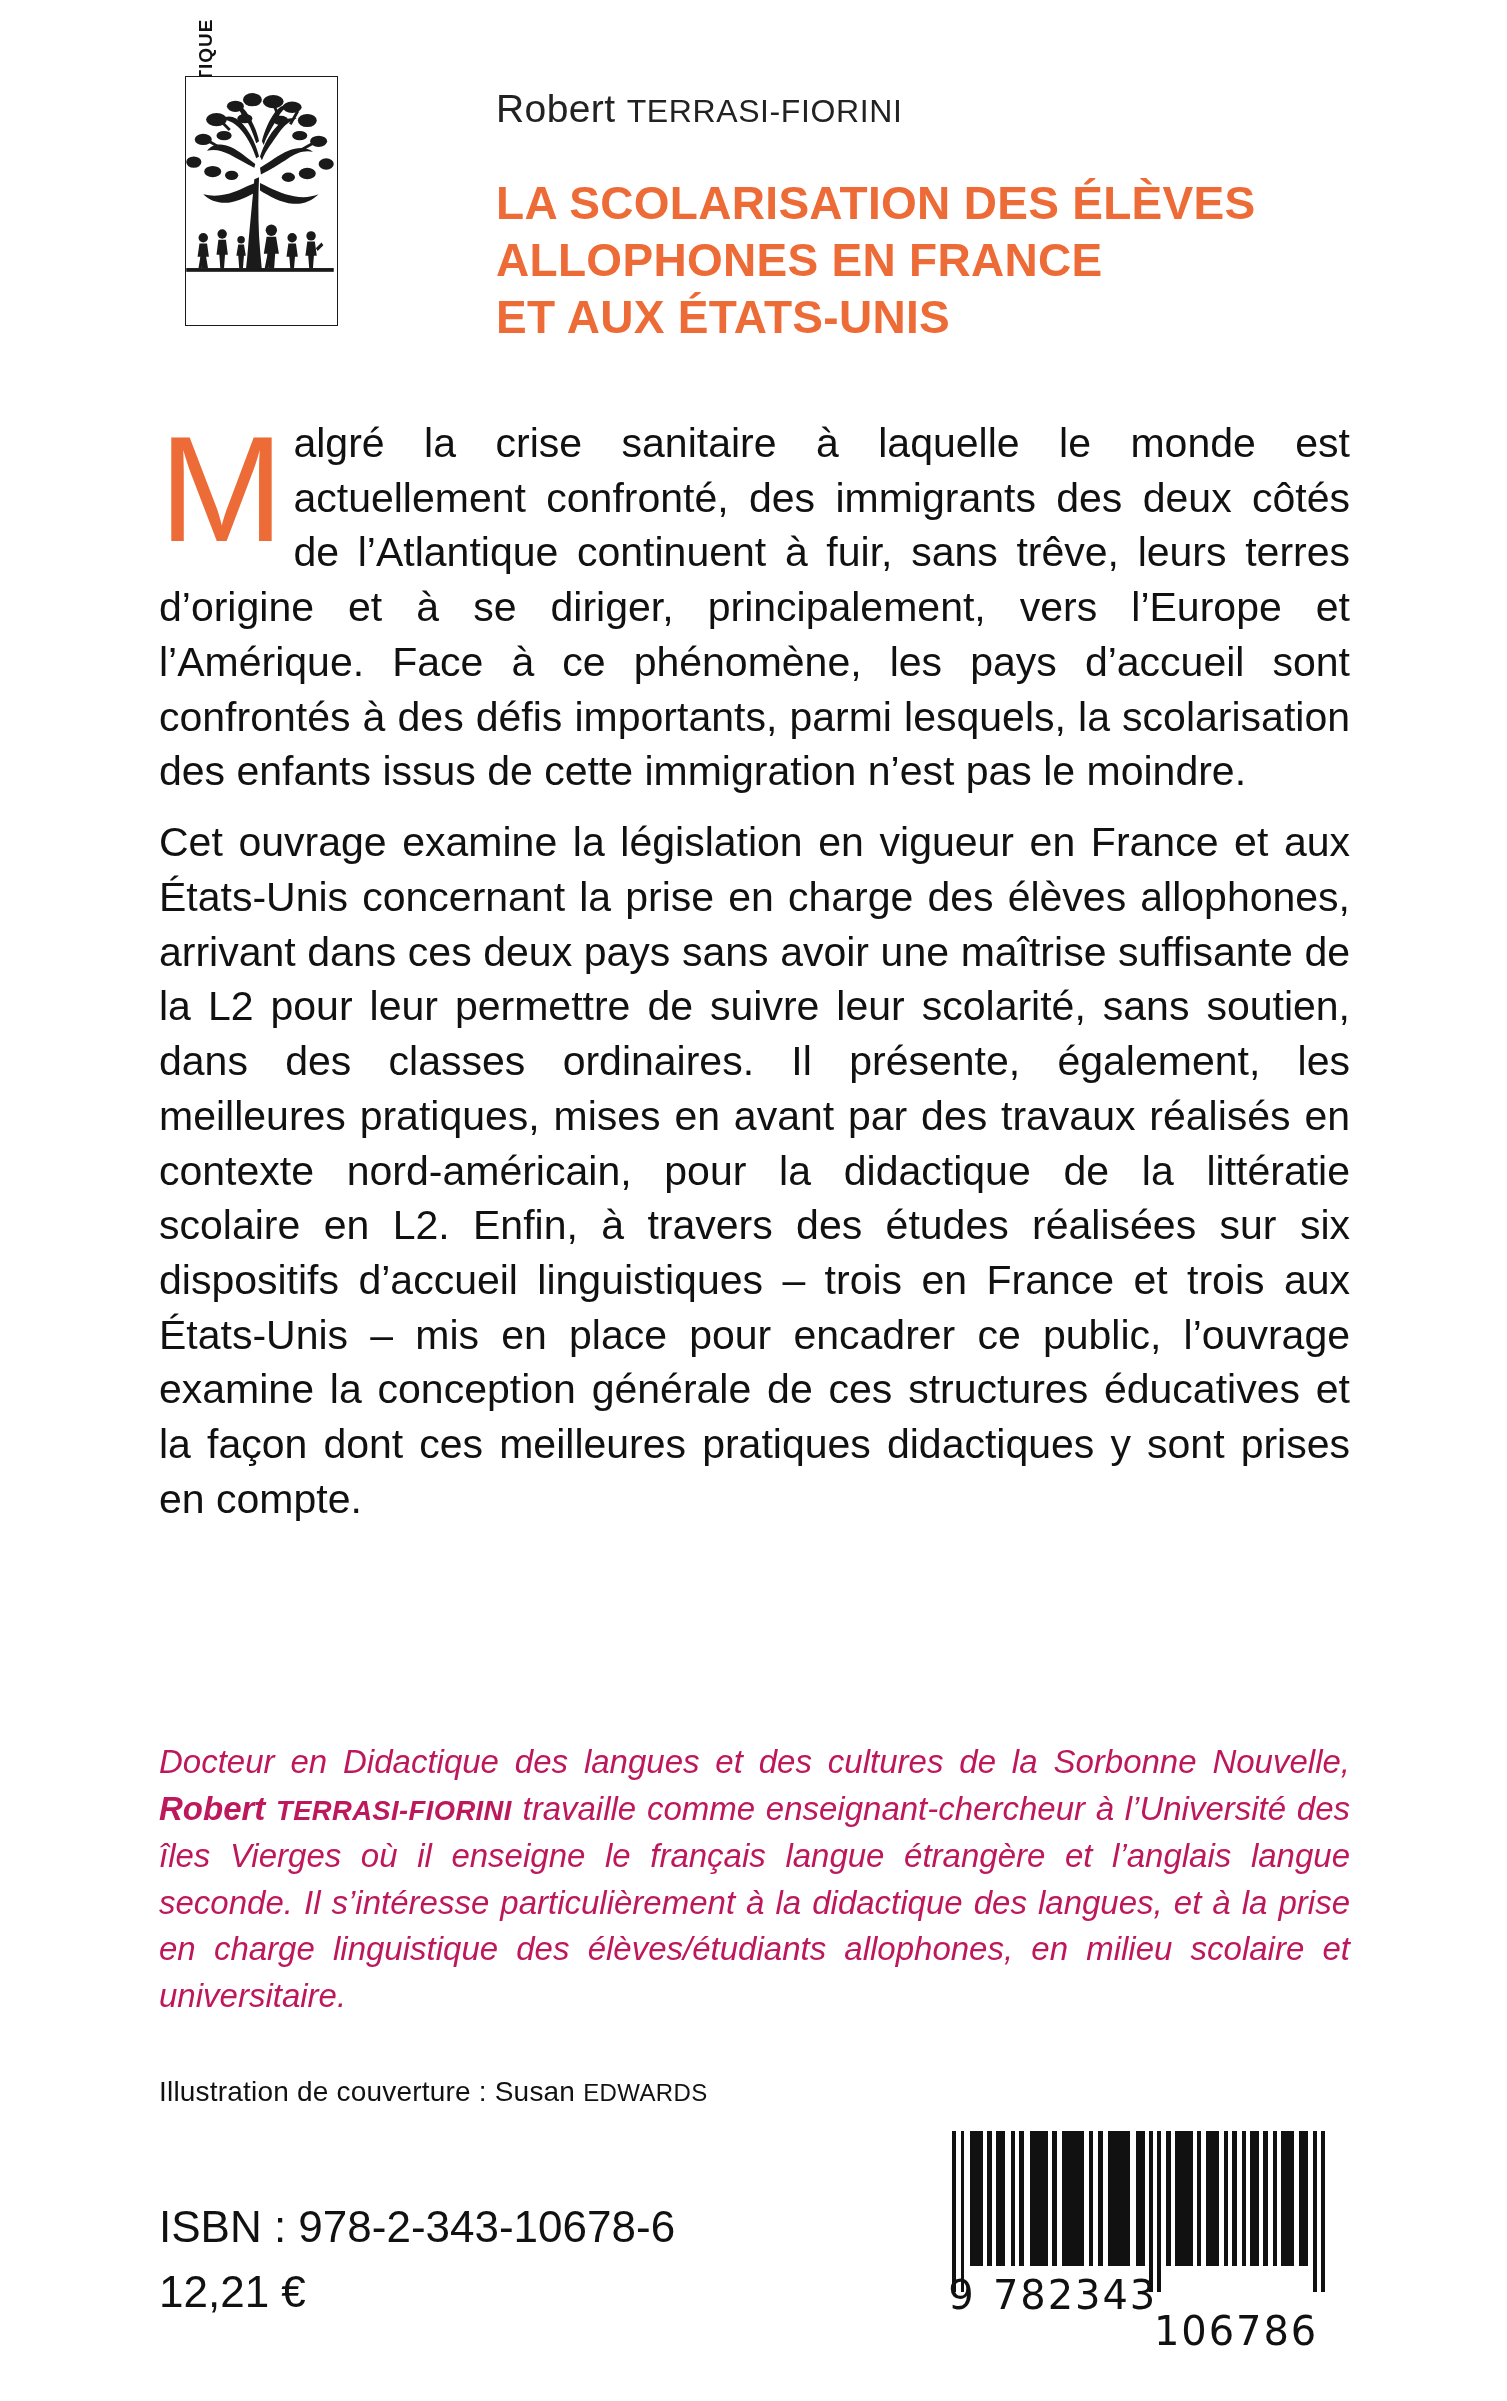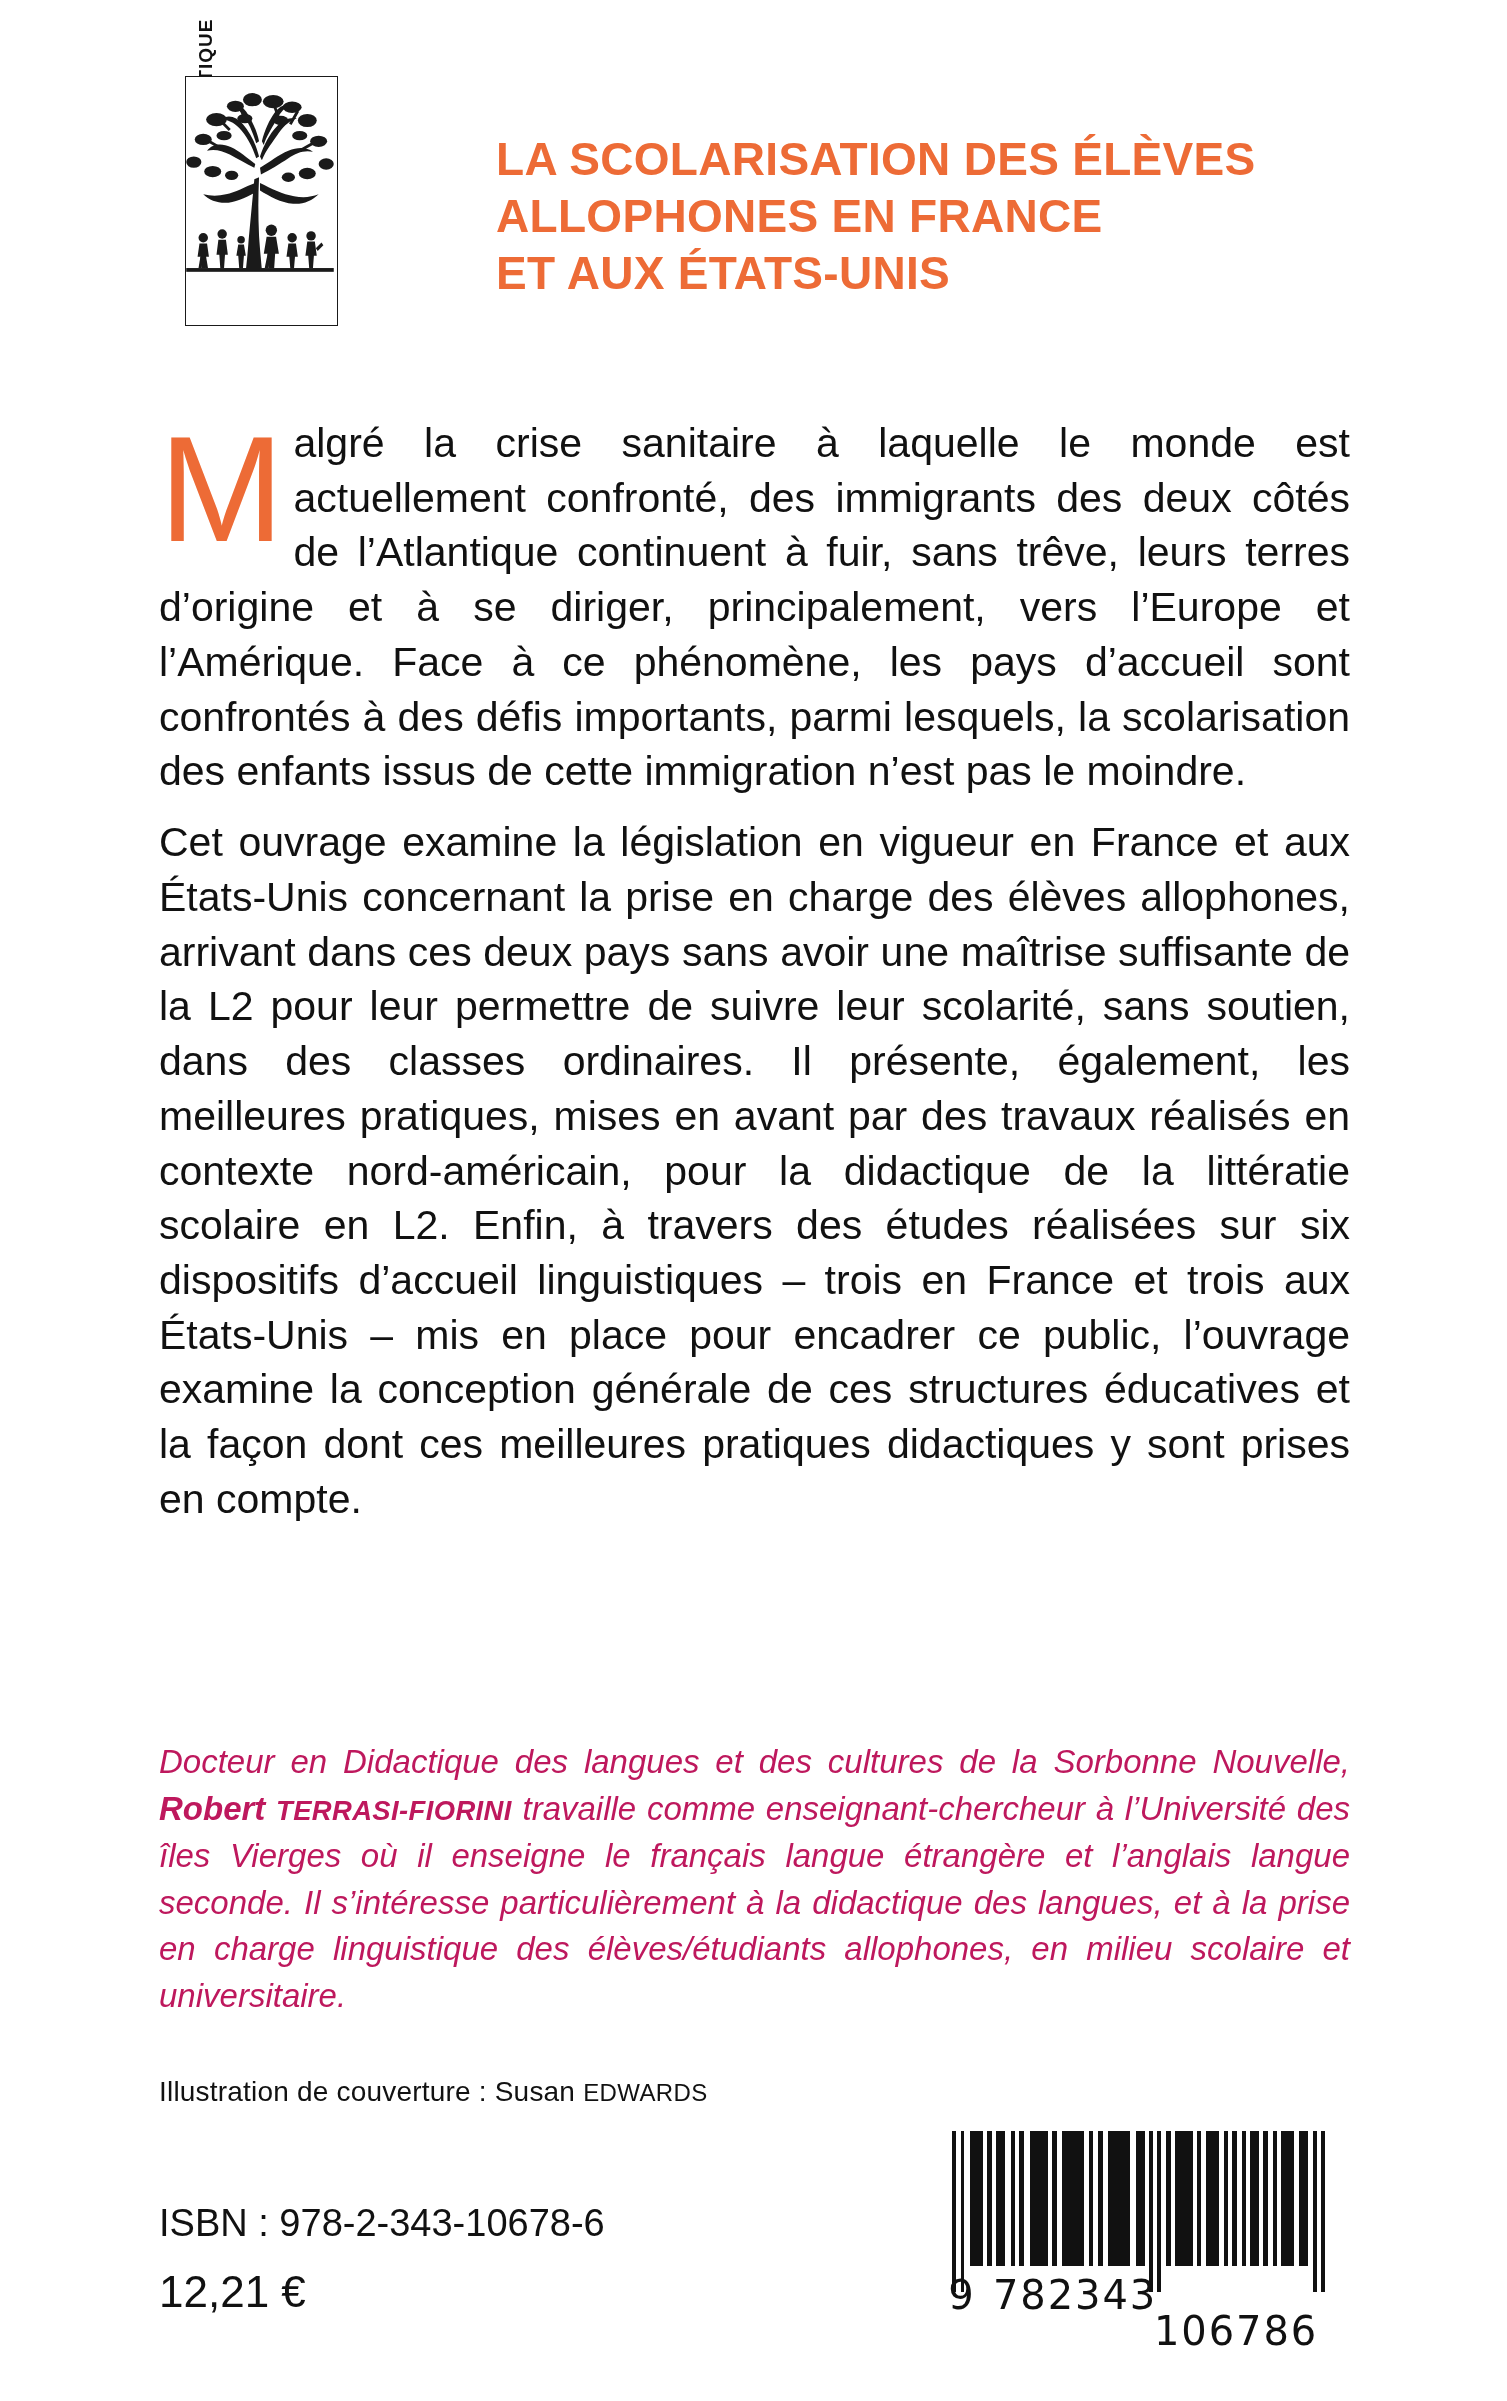--- a/index.html
+++ b/index.html
@@ -158,21 +158,21 @@
   .credit .sc {
     font-size: 24px;
     letter-spacing: 0.4px;
   }
 
   .isbn {
     position: absolute;
     left: 159px;
     top: 2202px;
     font-family: "Liberation Sans", sans-serif;
-    font-size: 38px;
+    font-size: 44px;
     color: #111111;
     white-space: nowrap;
   }
   .price {
     position: absolute;
     left: 159px;
     top: 2267px;
     font-family: "Liberation Sans", sans-serif;
     font-size: 44px;
     color: #111111;
@@ -293,20 +293,21 @@
               <circle cx="132" cy="168" r="5"></circle>
               <path d="M128 174 h8 l2 15 h-3 l-1 13 h-4 l-1 -13 h-3 z"></path>
               <path d="M137 181 l6 -6 l2 3 l-6 6 z"></path>
             </g>
           </g>
         </svg>
       </div>
     </div>
 
     <div class="header-text">
+      <div class="author-line"><span>Robert </span><span class="sc">TERRASI-FIORINI</span></div>
 
       <div class="book-title">
         <div>LA SCOLARISATION DES ÉLÈVES</div>
         <div>ALLOPHONES EN FRANCE</div>
         <div>ET AUX ÉTATS-UNIS</div>
       </div>
     </div>
   </div>
 
   <div class="blurb">

